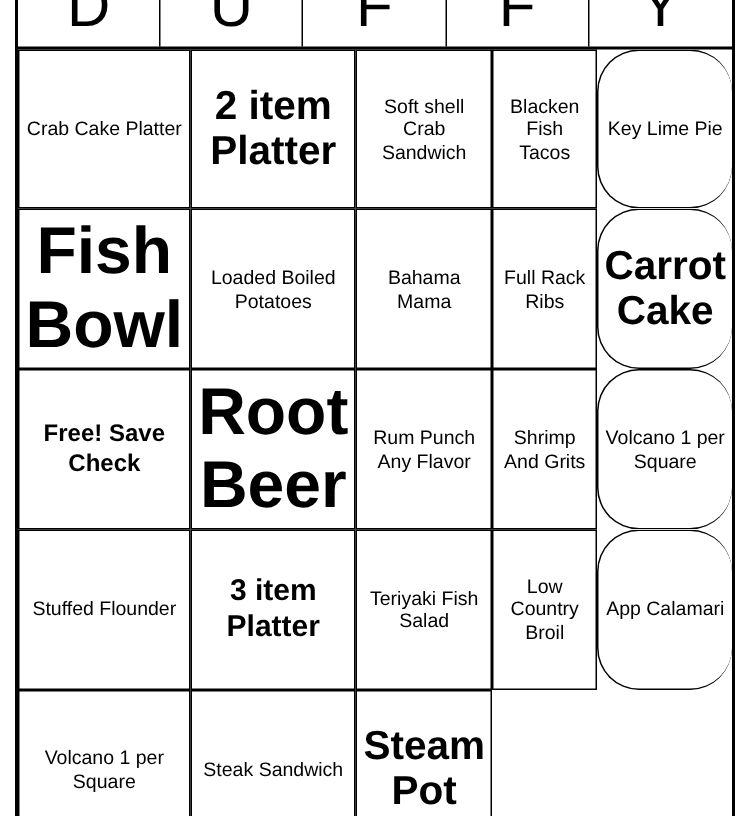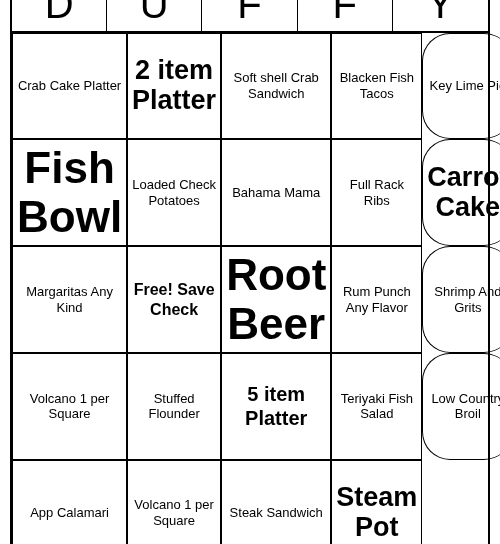--- a/index.html
+++ b/index.html
@@ -99,32 +99,31 @@
       <div class="bingo-header-cell">F</div>
       <div class="bingo-header-cell">Y</div>
     </div>
   <div class="bingo-grid">
   <div class="bingo-cell normal">Crab Cake Platter</div>
       <div class="bingo-cell large-text">2 item Platter</div>
       <div class="bingo-cell normal">Soft shell Crab Sandwich</div>
       <div class="bingo-cell normal">Blacken Fish Tacos</div>
       <div class="bingo-cell normal">Key Lime Pie</div>
       <div class="bingo-cell xlarge-text">Fish Bowl</div>
-      <div class="bingo-cell normal">Loaded Check Potatoes</div>
+      <div class="bingo-cell normal">Loaded Boiled Potatoes</div>
       <div class="bingo-cell normal">Bahama Mama</div>
       <div class="bingo-cell normal">Full Rack Ribs</div>
       <div class="bingo-cell large-text">Carrot Cake</div>
-      <div class="bingo-cell normal">Margaritas Any Kind</div>
       <div class="bingo-cell free-space">Free! Save Check</div>
       <div class="bingo-cell xlarge-text">Root Beer</div>
       <div class="bingo-cell normal">Rum Punch Any Flavor</div>
       <div class="bingo-cell normal">Shrimp And Grits</div>
       <div class="bingo-cell normal">Volcano 1 per Square</div>
       <div class="bingo-cell normal">Stuffed Flounder</div>
-      <div class="bingo-cell medium-bold">5 item Platter</div>
+      <div class="bingo-cell medium-bold">3 item Platter</div>
       <div class="bingo-cell normal">Teriyaki Fish Salad</div>
       <div class="bingo-cell normal">Low Country Broil</div>
       <div class="bingo-cell normal">App Calamari</div>
       <div class="bingo-cell normal">Volcano 1 per Square</div>
       <div class="bingo-cell normal">Steak Sandwich</div>
       <div class="bingo-cell large-text">Steam Pot</div>
     </div>
 </div>
 
 </body></html>

